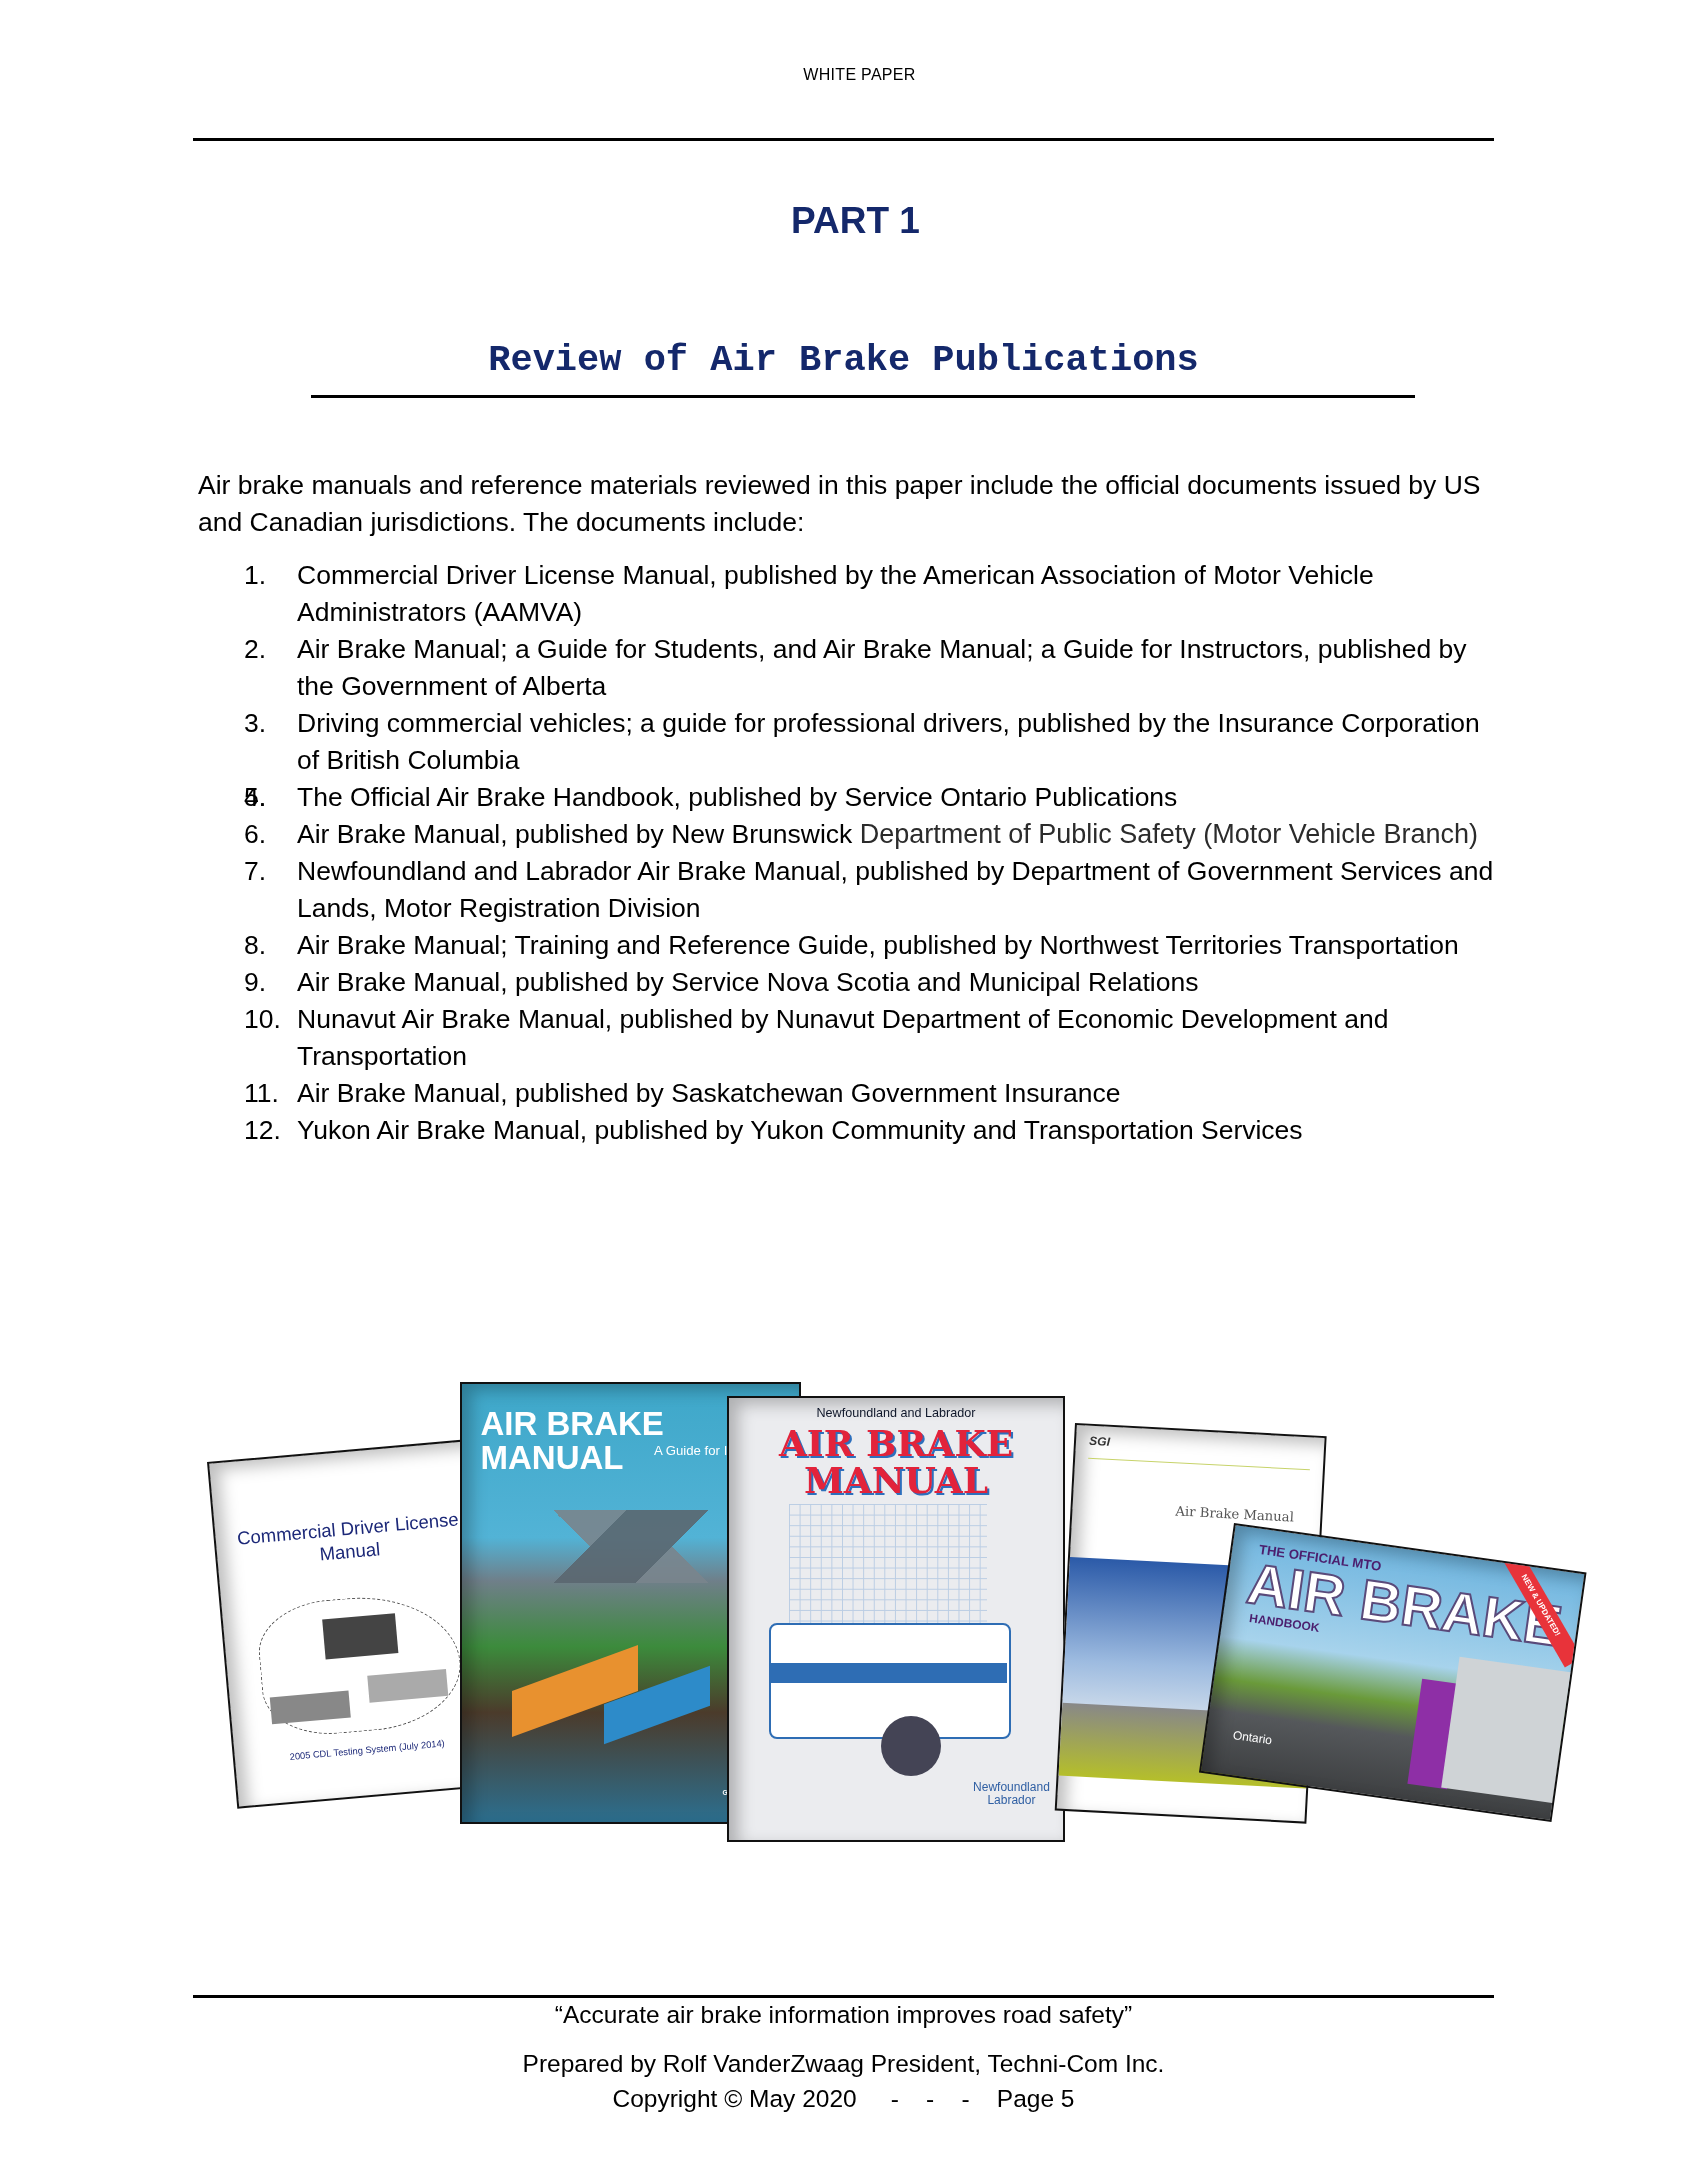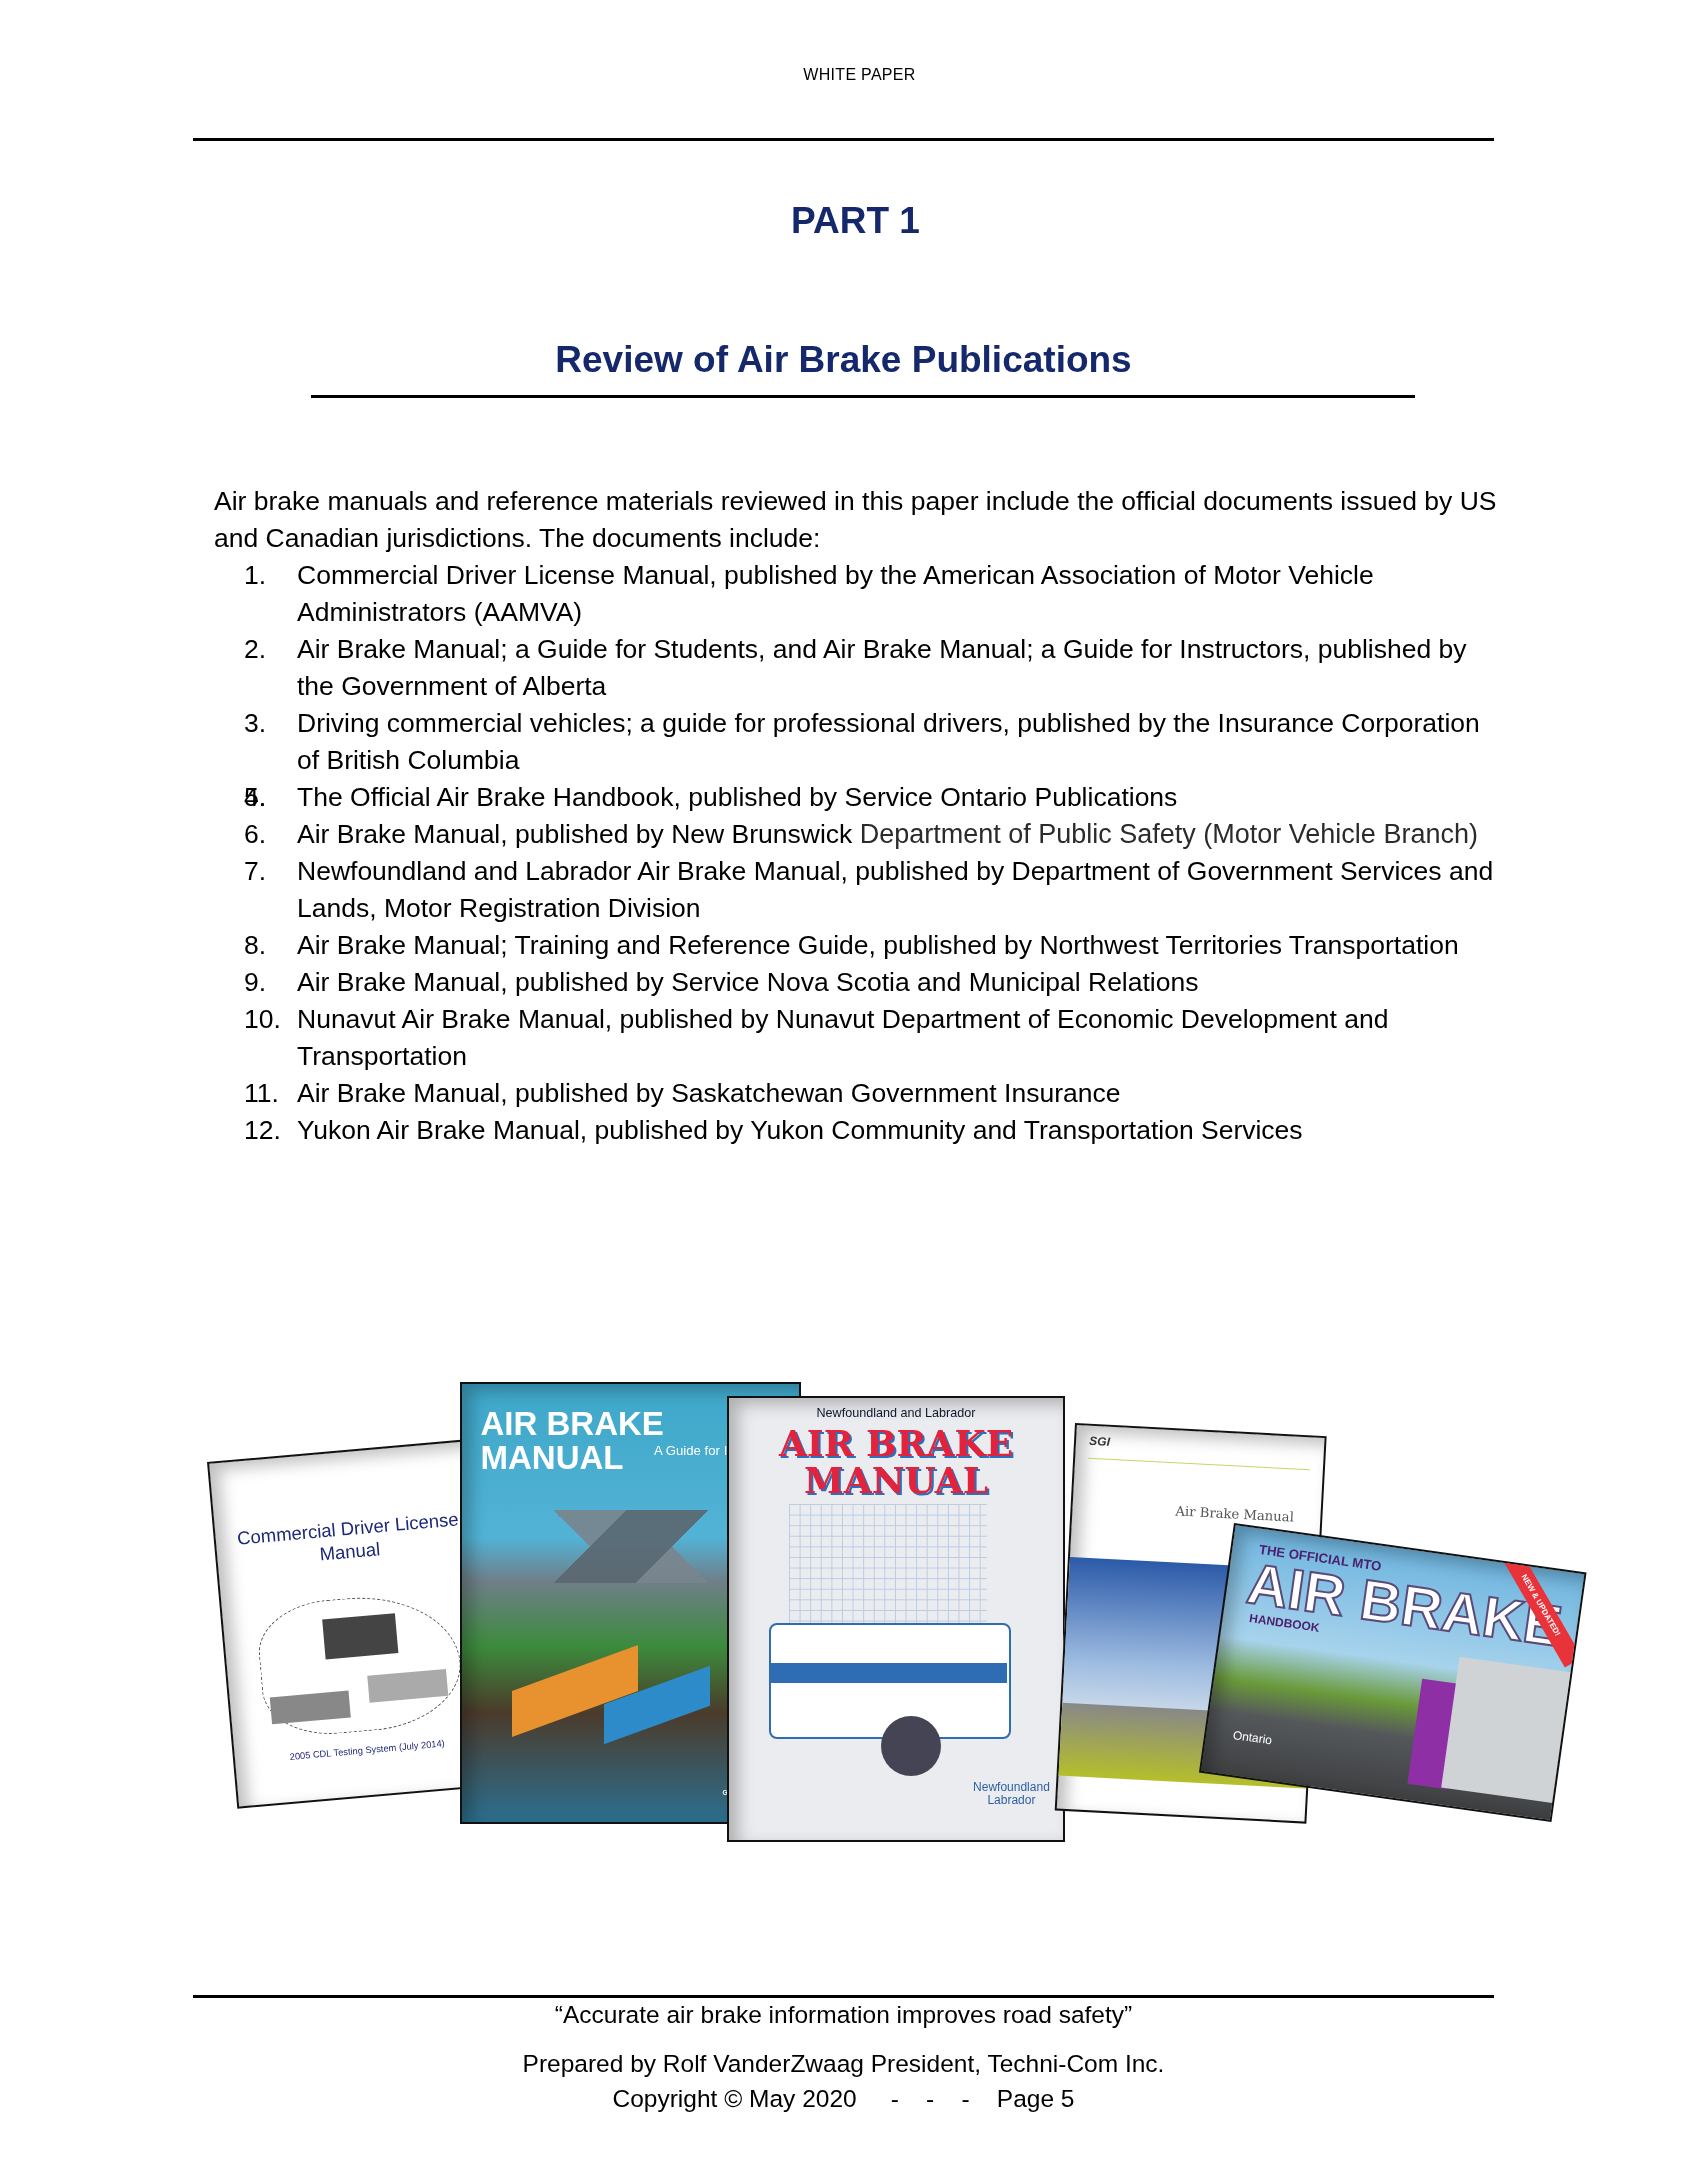--- a/index.html
+++ b/index.html
@@ -9,21 +9,21 @@
   .running-header { position:absolute; left:16px; width:1687px; top:66px; text-align:center;
                     font-size:16px; letter-spacing:0.3px; }
   .rule { position:absolute; background:#000; }
   .rule.header { left:193px; width:1301px; top:138px; height:3.3px; }
   .rule.title  { left:311px; width:1104px; top:395px; height:3.3px; }
   .rule.footer { left:193px; width:1301px; top:1995px; height:3.3px; }
 
   .part-heading { position:absolute; left:12px; width:1687px; top:200px; text-align:center;
                   font-size:37px; font-weight:bold; color:#14286b; }
   .section-title { position:absolute; left:0; width:1687px; top:339px; text-align:center;
-                   font-size:37px; font-weight:bold; color:#14286b; }
+                   font-size:37px; font-weight:bold; color:#14286b;font-family:Liberation Mono, monospace; }
 
   .intro { position:absolute; left:198px; width:1297px; top:467px; font-size:26.5px; line-height:37px; }
 
   .doc-list { position:absolute; left:198px; width:1310px; top:557px; margin:0; padding:0; list-style:none;
               font-size:26.5px; line-height:37px; }
   .doc-list li { position:relative; padding-left:99px; }
   .doc-list .num { position:absolute; left:46px; top:0; }
   .doc-list .alt { color:#2b2b2b; font-size:27px; }
 
   
@@ -88,21 +88,21 @@
 </head>
 <body>
 
 <div class="running-header">WHITE PAPER</div>
 <div class="rule header"></div>
 
 <div class="part-heading">PART 1</div>
 <div class="section-title">Review of Air Brake Publications</div>
 <div class="rule title"></div>
 
-<p class="intro" style="margin:16px;">Air brake manuals and reference materials reviewed in this paper include the official documents issued by US and Canadian jurisdictions. The documents include:</p>
+<p class="intro" style="margin:0;">Air brake manuals and reference materials reviewed in this paper include the official documents issued by US and Canadian jurisdictions. The documents include:</p>
 
 <ol class="doc-list">
   <li><span class="num">1.</span><span>Commercial Driver License Manual, published by the American Association of Motor Vehicle Administrators (AAMVA)</span></li>
   <li><span class="num">2.</span><span>Air Brake Manual; a Guide for Students, and Air Brake Manual; a Guide for Instructors, published by the Government of Alberta</span></li>
   <li><span class="num">3.</span><span>Driving commercial vehicles; a guide for professional drivers, published by the Insurance Corporation of British Columbia</span></li>
   <li><span class="num">4.</span></li>
   <li><span class="num">5.</span><span>The Official Air Brake Handbook, published by Service Ontario Publications</span></li>
   <li><span class="num">6.</span><span>Air Brake Manual, published by New Brunswick </span><span class="alt">Department of Public Safety (Motor Vehicle Branch)</span></li>
   <li><span class="num">7.</span><span>Newfoundland and Labrador Air Brake Manual, published by Department of Government Services and Lands, Motor Registration Division</span></li>
   <li><span class="num">8.</span><span>Air Brake Manual; Training and Reference Guide, published by Northwest Territories Transportation</span></li>

